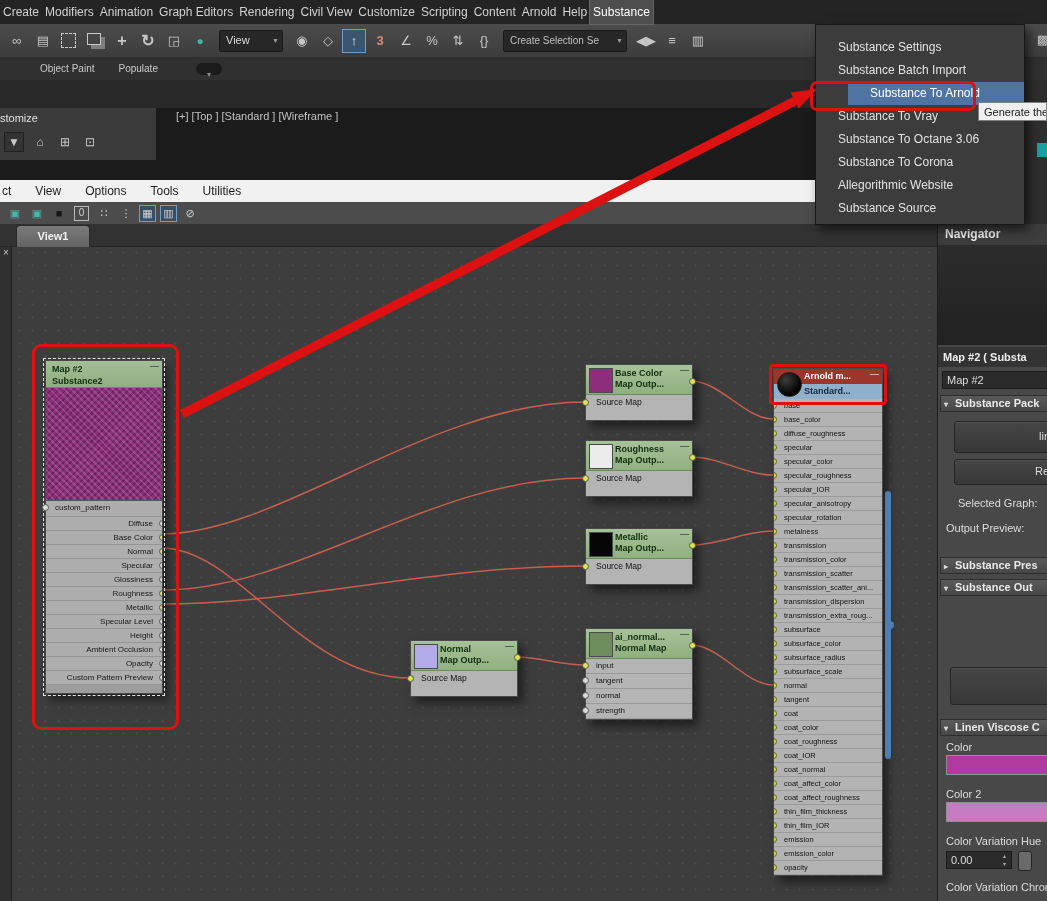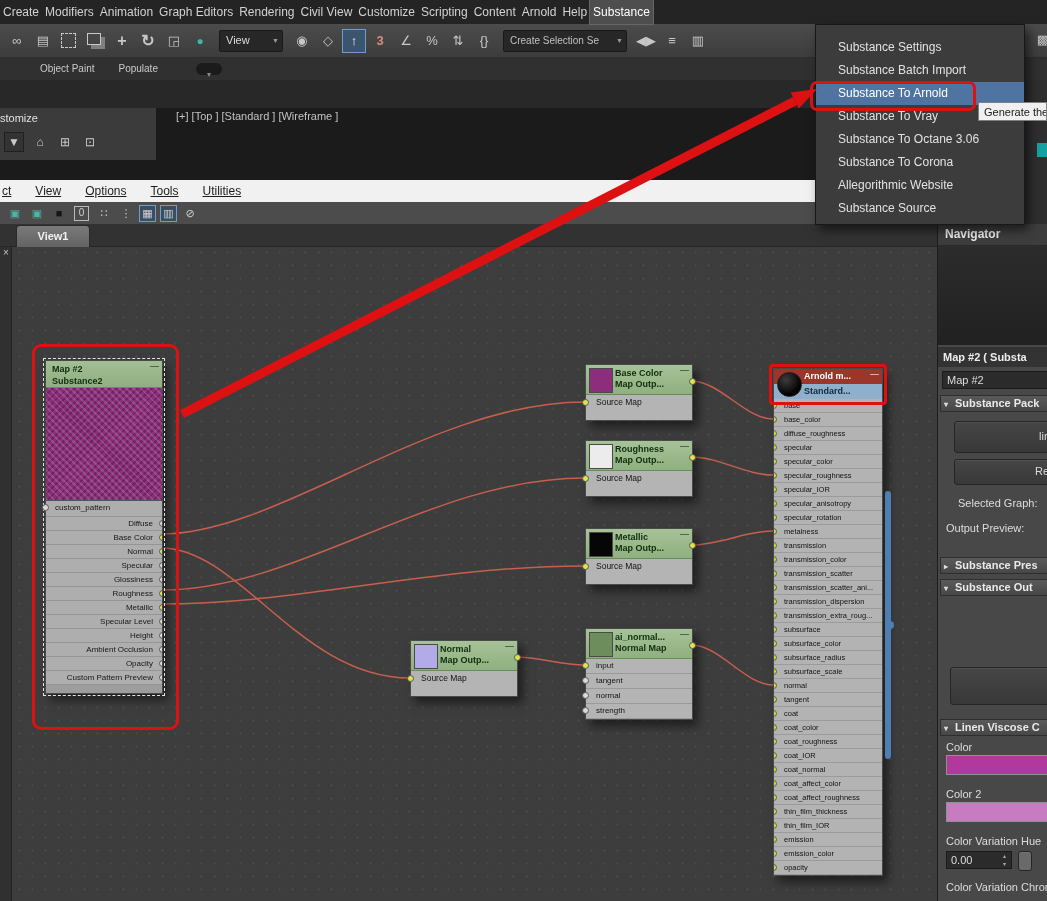--- a/index.html
+++ b/index.html
@@ -51,21 +51,21 @@
   .vp-left { position:absolute; left:0; top:108px; width:156px; height:52px; background:#3b3b3b; }
   .vp-cust { font-size:11px; color:#e0e0e0; padding:4px 0 0 0; }
   .vp-icons { position:absolute; left:4px; top:24px; display:flex; align-items:center; }
   .vp-ic { width:18px; height:18px; margin-right:7px; text-align:center; line-height:18px;
     color:#c9c9c9; font-size:12px; }
   .vp-ic.boxed { background:#333; border:1px solid #202020; }
   .teal-accent { position:absolute; left:1037px; top:143px; width:10px; height:14px; background:#15a2a2; z-index:3; }
   
   .sme-menubar { position:absolute; left:0; top:180px; width:937px; height:22px;
     background:#f1f1f1; border-bottom:1px solid #bbb; display:flex; align-items:center; z-index:4; }
-  .sme-menu-item { font-size:12px; color:#1d1d1d; padding:0 12px; white-space:nowrap;text-decoration:underline; }
+  .sme-menu-item { font-size:12px; color:#1d1d1d; padding:0 12px; white-space:nowrap; }
   .sme-menu-item:first-child { padding-left:2px; }
   .sme-toolbar { position:absolute; left:0; top:202px; width:937px; height:22px;
     background:#4c4c4c; border-bottom:1px solid #2d2d2d; display:flex; align-items:center; padding-left:4px; z-index:4; }
   .tbi2 { width:18px; height:18px; line-height:18px; text-align:center; font-size:11px;
     color:#cfcfcf; margin:0 2px; }
   .g-teal { color:#49b6a8; }
   .g-dark { color:#161616; }
   .g-box { border:1px solid #b9b9b9; width:13px; height:13px; line-height:12px; margin:0 4px; font-size:10px; }
   .g-framed { border:1px solid #6f9cc9; background:#3b4d61; width:15px; height:15px; line-height:15px; }
   .tabrow { position:absolute; left:0; top:224px; width:937px; height:22px; background:#323232;
@@ -173,21 +173,21 @@
   .p-btn > span { position:absolute; color:#ddd; font-size:11px; white-space:nowrap; }
   .p-lbl { position:absolute; color:#ddd; font-size:11px; white-space:nowrap; }
   .p-swatch { position:absolute; border:1px solid #919191; box-sizing:border-box; }
   .spin-arrows { position:absolute; right:2px; top:1px; width:9px; color:#aaa; font-size:6px;
     line-height:8px; text-align:center; }
   
   .smenu { position:absolute; left:815px; top:24px; width:210px; height:201px; background:#3c3c3c;
     border:1px solid #181818; box-shadow:4px 5px 10px rgba(0,0,0,.55); padding-top:11px;
     box-sizing:border-box; z-index:50; }
   .smenu-item { height:23px; line-height:23px; padding-left:22px; font-size:12px; color:#e2e2e2; white-space:nowrap; }
-  .smenu-item:nth-child(3) { background:#4f74a2; color:#fff; }
+  .smenu-item:nth-child(3) { background:#4f74a2; color:#fff;margin-left:32px; }
   .tooltip { position:absolute; left:978px; top:102px; width:69px; height:19px; background:#f0f0f0;
     border:1px solid #7f7f7f; color:#1a1a1a; font-size:11px; line-height:18px; padding-left:5px;
     box-sizing:border-box; white-space:nowrap; overflow:hidden; z-index:55; }
   .fill-tr { position:absolute; left:937px; top:24px; width:110px; height:200px; background:#2e2e2e; z-index:2; }
   
   .redbox { position:absolute; border:3px solid #dd1111; border-radius:9px; z-index:60; pointer-events:none; }
   svg.anno { position:absolute; left:0; top:0; width:1047px; height:901px; z-index:58; pointer-events:none; }
 </style>
 </head>
 <body>

